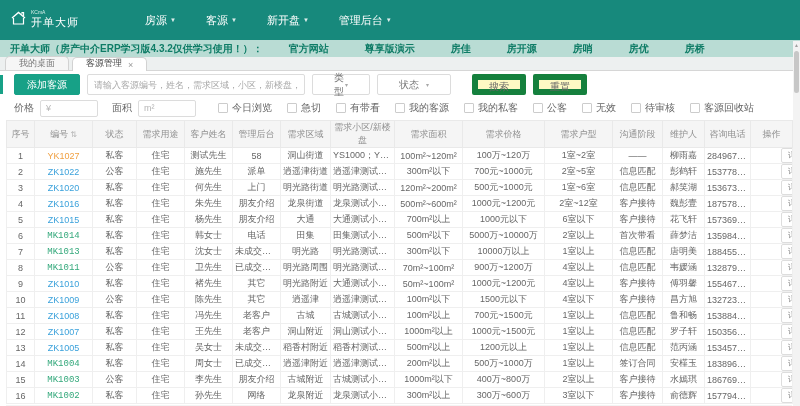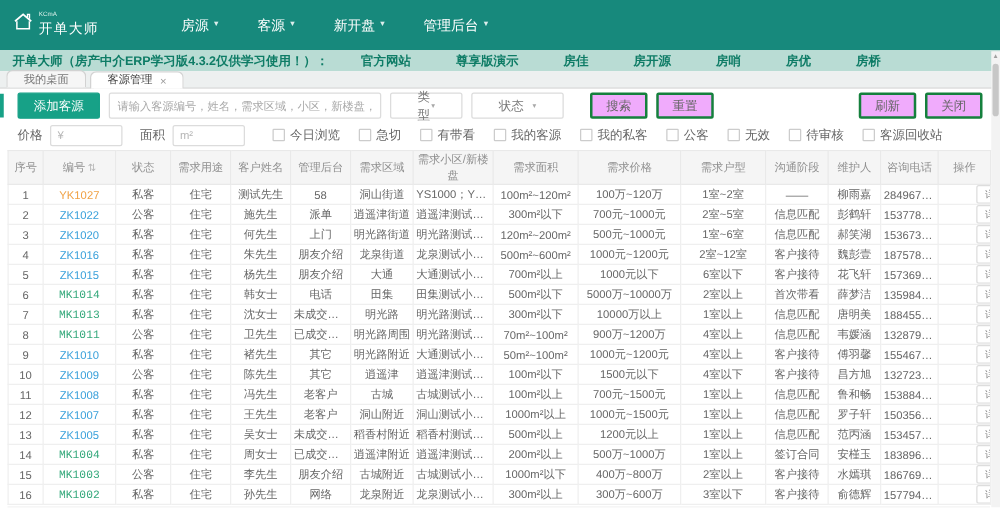--- a/index.html
+++ b/index.html
@@ -37,21 +37,21 @@
   .content{height:351px;background:#fff;padding:0 6px;position:relative;}
   .toolbar{height:27px;display:flex;align-items:center;gap:7px;padding-left:8px;position:relative;}
   .toolbar::before{content:"";position:absolute;left:-6px;top:4px;width:3px;height:19px;background:#17a187;}
   .btn-add{background:#17a187;color:#fff;font-size:10px;border:1px solid #17a187;padding:0 12px;height:21px;border-radius:2px;cursor:pointer;}
   .search-input{width:218px;height:21px;border:1px solid #dcdcdc;border-radius:2px;font-size:9px;padding:0 6px;color:#555;}
   .search-input::placeholder{color:#a9a9a9;}
   .sel{height:21px;border:1px solid #dcdcdc;border-radius:2px;font-size:10px;color:#777;display:flex;align-items:center;justify-content:space-between;padding:0 21px;background:#fff;cursor:pointer;}
   .sel .caret{color:#999;}
   .sel-type{width:58px;}
   .sel-status{width:74px;margin-right:14px;}
-  .btn{height:21px;border:2px solid #15803d;background:#f0abfc;border-radius:2px;font-size:10px;color:#666;padding:0 11px;cursor:pointer;}
+  .btn{height:21px;border:6px solid #15803d;background:#fef9c3;border-radius:2px;font-size:10px;color:#666;padding:0 11px;cursor:pointer;}
   .toolbar-right{margin-left:auto;display:flex;gap:7px;margin-right:8px;}
 
   .filterbar{height:20px;display:flex;align-items:center;gap:6px;padding-left:8px;font-size:10px;color:#666;}
   .mini-input{width:58px;height:17px;border:1px solid #dcdcdc;border-radius:2px;font-size:9px;padding:0 5px;color:#555;}
   .mini-input::placeholder{color:#b5b5b5;}
   .area-label{margin-left:8px;}
   .checks{display:flex;gap:15px;margin-left:16px;}
   .check{display:flex;align-items:center;gap:4px;cursor:pointer;}
   .box{width:10px;height:10px;border:1px solid #ccc;border-radius:1px;background:#fff;}
 
@@ -150,24 +150,20 @@
     <span class="sel sel-type">
       <span>类型</span>
       <span class="caret">▾</span>
     </span>
     <span class="sel sel-status">
       <span>状态</span>
       <span class="caret">▾</span>
     </span>
     <button class="btn">搜索</button>
     <button class="btn">重置</button>
-    <span class="toolbar-right">
-      <button class="btn">刷新</button>
-      <button class="btn">关闭</button>
-    </span>
   </div>
 
   <div class="filterbar">
     <span>价格</span>
     <input class="mini-input" placeholder="¥" style="">
     <span class="area-label">面积</span>
     <input class="mini-input" placeholder="m²" style="">
     <span class="checks" id="filter-checks">
         <span class="check">
           <span class="box"></span>

